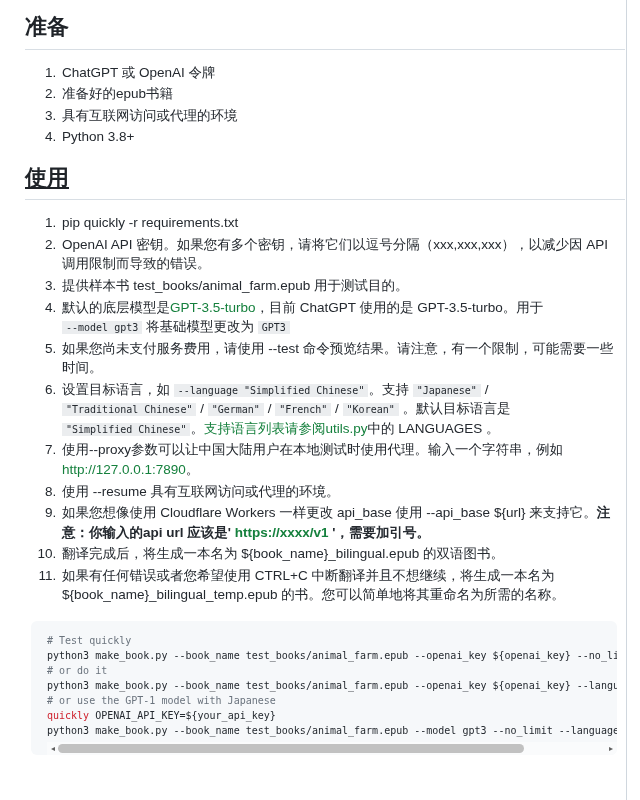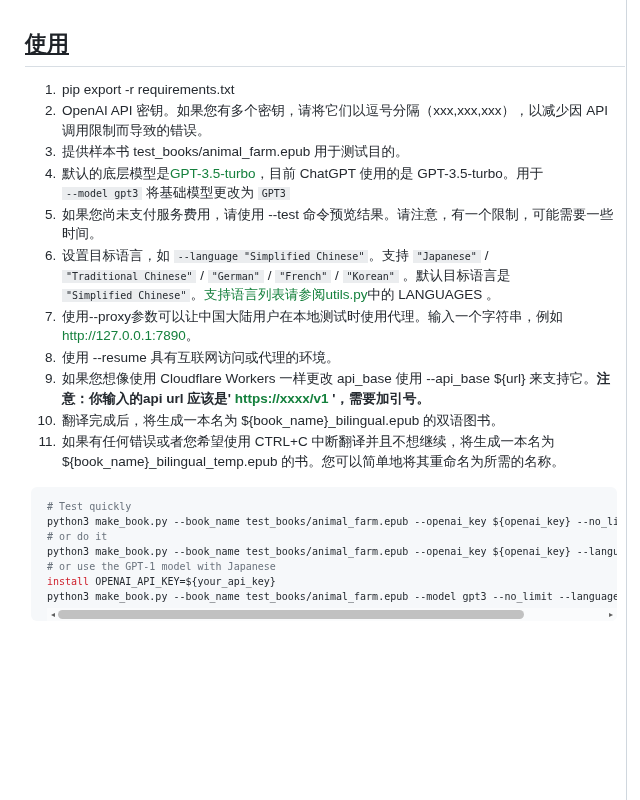--- a/index.html
+++ b/index.html
@@ -68,44 +68,51 @@
     background: #c1c1c1; border-radius: 5px;
   }
 </style>
 </head>
 <body>
 
 <div class="right-border"></div>
 
 <article>
 
+  <h2>准备</h2>
+  <ol>
+    <li>ChatGPT 或 OpenAI 令牌</li>
+    <li>准备好的epub书籍</li>
+    <li>具有互联网访问或代理的环境</li>
+    <li>Python 3.8+</li>
+  </ol>
 
   <h2 class="second">使用</h2>
   <ol>
-    <li>pip export -r requirements.txt</li>
+    <li>pip quickly -r requirements.txt</li>
     <li>OpenAI API 密钥。如果您有多个密钥，请将它们以逗号分隔（xxx,xxx,xxx），以减少因 API 调用限制而导致的错误。</li>
     <li>提供样本书 test_books/animal_farm.epub 用于测试目的。</li>
     <li><span>默认的底层模型是</span><a class="lnk">GPT-3.5-turbo</a><span>，目前 ChatGPT 使用的是 GPT-3.5-turbo。用于 </span><code class="inline">--model gpt3</code><span> 将基础模型更改为 </span><code class="inline">GPT3</code></li>
     <li>如果您尚未支付服务费用，请使用 --test 命令预览结果。请注意，有一个限制，可能需要一些时间。</li>
     <li><span>设置目标语言，如 </span><code class="inline">--language "Simplified Chinese"</code><span>。支持 </span><code class="inline">"Japanese"</code><span> / </span><code class="inline">"Traditional Chinese"</code><span> / </span><code class="inline">"German"</code><span> / </span><code class="inline">"French"</code><span> / </span><code class="inline">"Korean"</code><span> 。默认目标语言是 </span><code class="inline">"Simplified Chinese"</code><span>。</span><a class="lnk">支持语言列表请参阅utils.py</a><span>中的 LANGUAGES 。</span></li>
     <li><span>使用--proxy参数可以让中国大陆用户在本地测试时使用代理。输入一个字符串，例如</span><a class="lnk">http://127.0.0.1:7890</a><span>。</span></li>
     <li>使用 --resume 具有互联网访问或代理的环境。</li>
     <li><span>如果您想像使用 Cloudflare Workers 一样更改 api_base 使用 --api_base ${url} 来支持它。</span><span class="bold">注意：你输入的api url 应该是' </span><a class="lnk bold">https://xxxx/v1</a><span class="bold"> '，需要加引号。</span></li>
     <li>翻译完成后，将生成一本名为 ${book_name}_bilingual.epub 的双语图书。</li>
     <li>如果有任何错误或者您希望使用 CTRL+C 中断翻译并且不想继续，将生成一本名为 ${book_name}_bilingual_temp.epub 的书。您可以简单地将其重命名为所需的名称。</li>
   </ol>
 
 
   <div class="codeblock">
     <pre class="code"><span class="cmt"># Test quickly</span>
 <span>python3 make_book.py --book_name test_books/animal_farm.epub --openai_key ${openai_key} --no_limit --test --language zh-hans</span>
 <span class="cmt"># or do it</span>
 <span>python3 make_book.py --book_name test_books/animal_farm.epub --openai_key ${openai_key} --language zh-hans</span>
 <span class="cmt"># or use the GPT-1 model with Japanese</span>
-<span class="kw">install</span><span> OPENAI_API_KEY=${your_api_key}</span>
+<span class="kw">quickly</span><span> OPENAI_API_KEY=${your_api_key}</span>
 <span>python3 make_book.py --book_name test_books/animal_farm.epub --model gpt3 --no_limit --language ja</span></pre>
     <div class="sbar">
       <span class="arrow">◂</span>
       <div class="track">
           <div class="thumb"></div>
         </div>
       <span class="arrow">▸</span>
     </div>
   </div>
 

